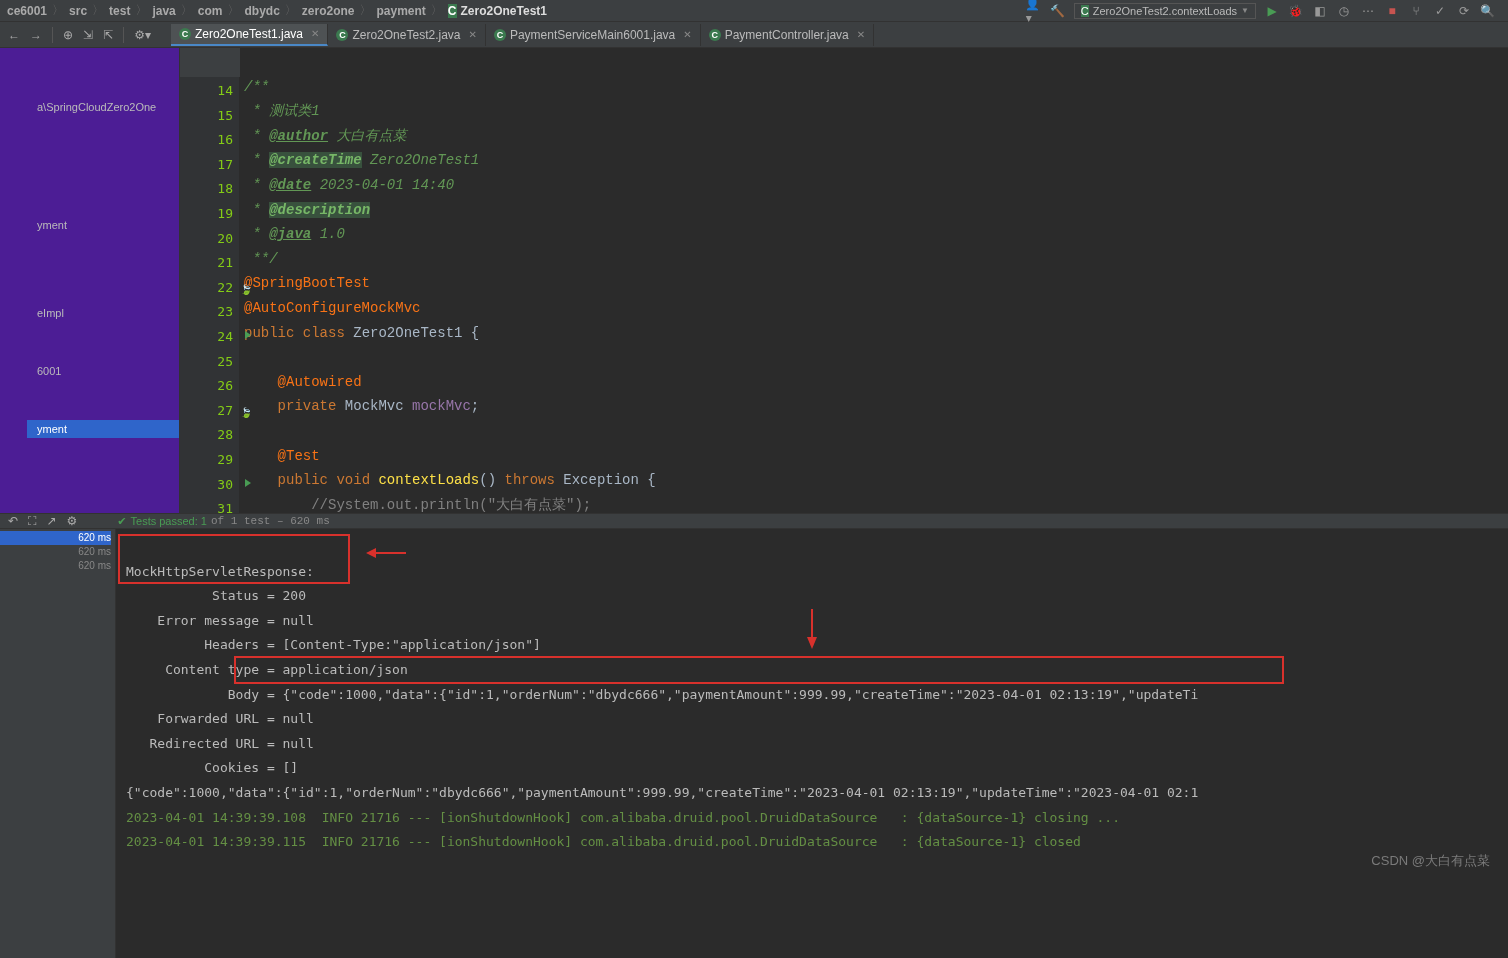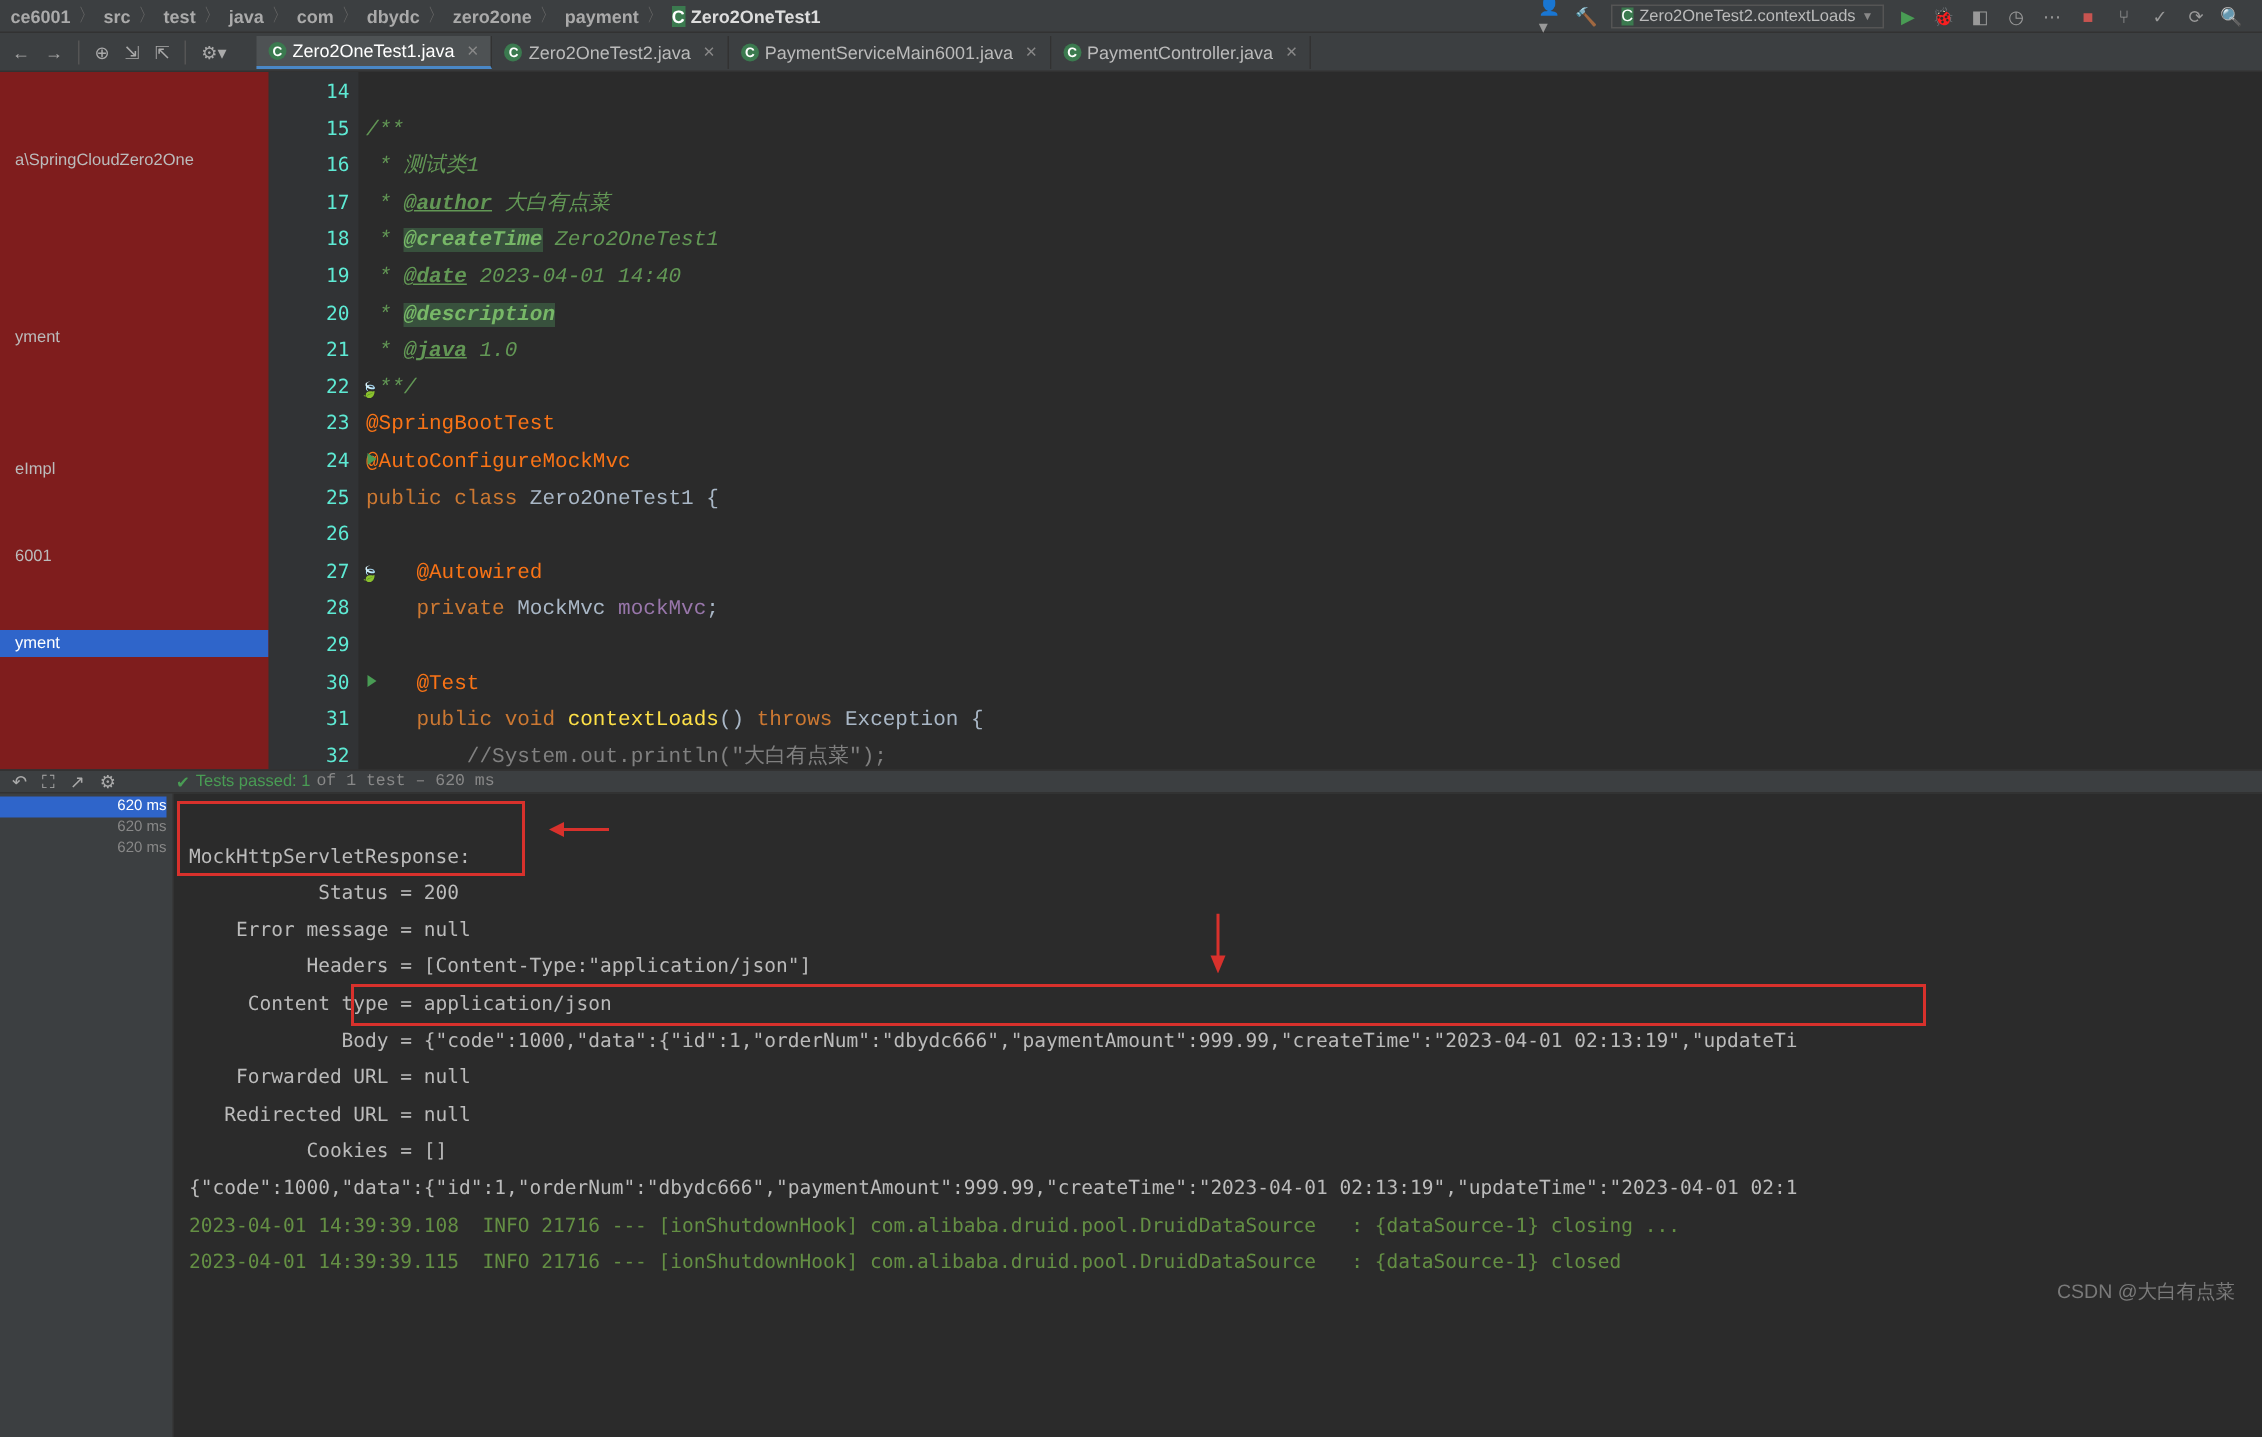--- a/index.html
+++ b/index.html
@@ -21,26 +21,26 @@
 .tb-sep { width:1px; height:16px; background:#555; }
 .tb-icon { color:#aaa; cursor:pointer; }
 .tabs { display:flex; gap:0; margin-left:10px; }
 .tab { display:flex; align-items:center; gap:4px; padding:3px 8px; background:#3c3f41; color:#bbb; cursor:pointer; border-right:1px solid #323232; }
 .tab.active { background:#4e5254; color:#fff; border-bottom:2px solid #4a88c7; }
 .tab .fico { width:12px; height:12px; border-radius:50%; display:inline-flex; align-items:center; justify-content:center; font-size:9px; font-weight:bold; }
 .ico-class { background:#3b7a4f; color:#fff; }
 .tab-close { font-size:10px; color:#888; margin-left:4px; }
 
 .main { display:flex; height:465px; }
-.project-panel { width:180px; background:#7f1d1d; border-right:1px solid #323232; overflow:hidden; }
+.project-panel { width:180px; background:#4c1d95; border-right:1px solid #323232; overflow:hidden;padding-left:27px; }
 .proj-item { padding:3px 8px 3px 10px; color:#bbb; font-size:11px; white-space:nowrap; cursor:pointer; }
 .proj-item.sel { background:#2f65ca; color:#fff; }
 
 .editor-wrap { flex:1; display:flex; }
-.gutter { width:60px; background:#313335; text-align:right; padding-right:6px; color:#5eead4; font-family:Consolas,monospace; font-size:13px; line-height:24.6px; padding-top:2px; position:relative; border-right:1px solid #2b2b2b;}
+.gutter { width:60px; background:#313335; text-align:right; padding-right:6px; color:#84cc16; font-family:Consolas,monospace; font-size:13px; line-height:24.6px; padding-top:2px; position:relative; border-right:1px solid #2b2b2b;margin-top:29px;}
 .gutter .gl { height:24.6px; position:relative; }
 .gl-run::before { content:""; position:absolute; right:-18px; top:6px; width:0; height:0; border-left:6px solid #499c54; border-top:4px solid transparent; border-bottom:4px solid transparent; }
 .gl-leaf::before { content:"🍃"; position:absolute; right:-20px; top:2px; font-size:10px; }
 
 .code { flex:1; background:#2b2b2b; font-family:Consolas,"Courier New",monospace; font-size:14px; line-height:24.6px; padding-top:2px; padding-left:4px; white-space:pre; color:#a9b7c6; overflow:hidden; }
 .c-doc { color:#629755; font-style:italic; }
 .c-doctag { color:#629755; font-weight:bold; text-decoration:underline; font-style:italic; }
 .c-doctag-hl { background:#38513d; color:#77b767; font-weight:bold; font-style:italic; }
 .c-ann { color:#f97316;margin-top:43px; }
 .c-kw { color:#cc7832; }

